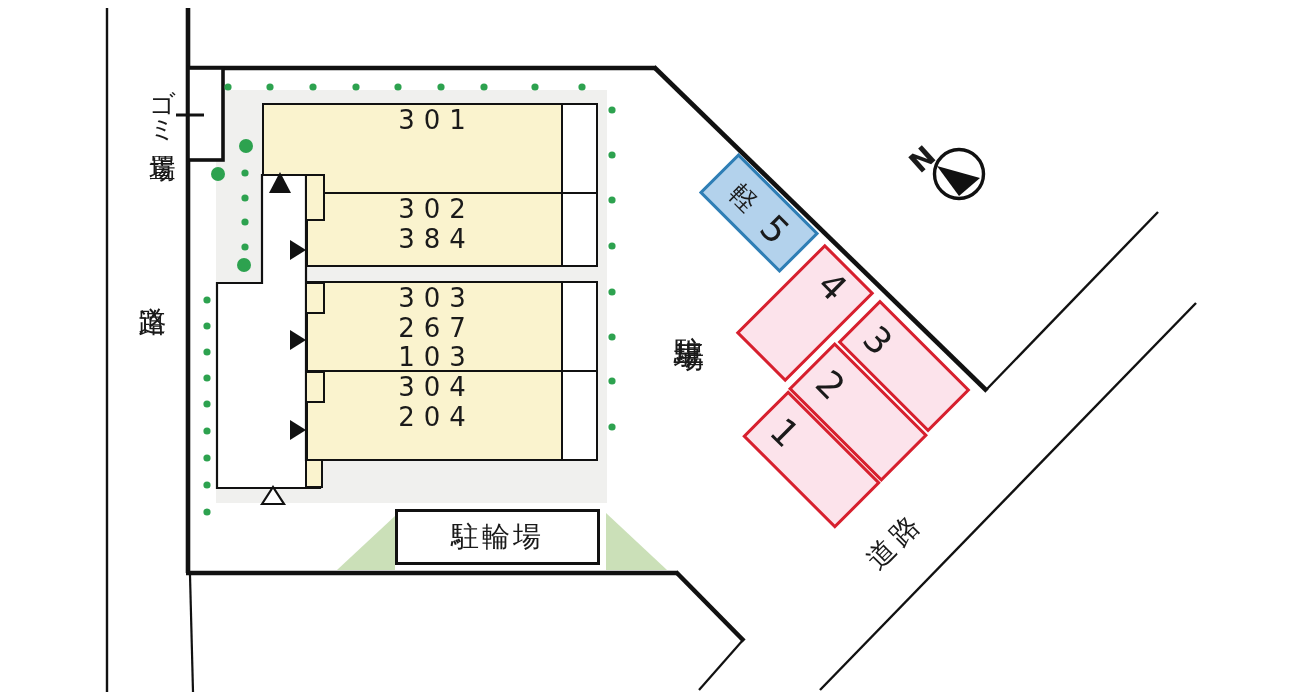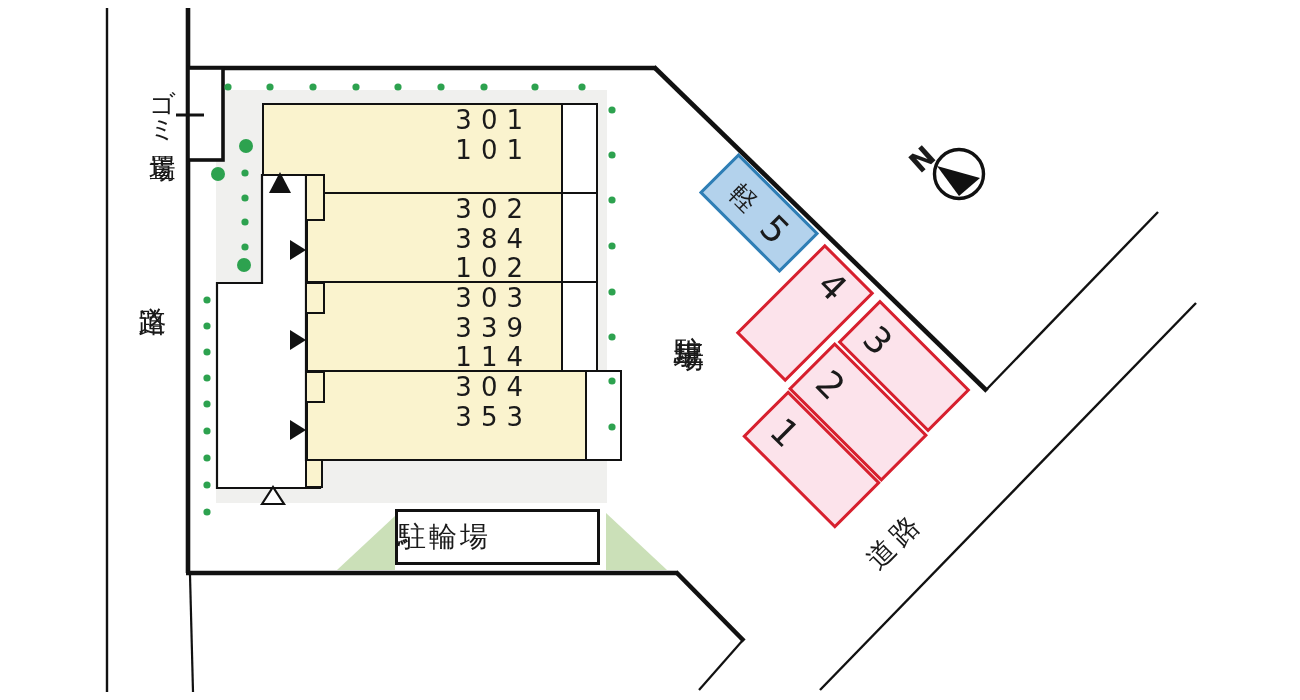--- a/index.html
+++ b/index.html
@@ -7,76 +7,74 @@
     position:relative;width:1300px;height:700px;background:#ffffff;overflow:hidden;
     font-family:"DejaVu Sans","Liberation Sans",sans-serif;color:#1a1a1a;
   }
   #stage *{box-sizing:border-box;}
   .abs{position:absolute;}
   
   #ground{left:216px;top:90px;width:391px;height:413px;background:#F0F0EE;}
   
   .brow{position:absolute;background:#FAF3CE;border:2.4px solid #111;}
   .balcony{position:absolute;right:0;top:0;bottom:0;width:35px;background:#ffffff;border-left:2.2px solid #111;}
-  .units{position:absolute;width:200px;text-align:right;font-size:26px;line-height:29.5px;letter-spacing:9px;text-indent:9px;font-weight:500;}
+  .units{position:absolute;width:200px;text-align:center;font-size:26px;line-height:29.5px;letter-spacing:9px;text-indent:9px;font-weight:500;}
   
   .pspace{position:absolute;display:flex;align-items:center;}
   .pink{background:#FCE3EB;border:3px solid #D7202E;}
   .blue{background:#B3D2EC;border:3px solid #2E7EB5;justify-content:space-evenly;}
   .pnum{font-size:36px;font-weight:500;}
   .kei{font-size:26px;font-weight:500;}
   .num-left{justify-content:flex-start;padding-left:13px;}
   .num-right{justify-content:flex-end;padding-right:10px;}
   .rot90{transform:rotate(90deg);}
   
   .vtext{position:absolute;writing-mode:vertical-rl;text-orientation:upright;white-space:nowrap;}
   #garbage-label{left:146px;top:71px;font-size:26px;letter-spacing:2px;}
   #road-left-label{left:133px;top:285px;font-size:28px;letter-spacing:2px;}
   #parking-area-label{left:668px;top:312px;font-size:30px;letter-spacing:3px;}
   #bike-box{left:395px;top:509px;width:205px;height:56px;background:#fff;border:3.6px solid #111;
-            display:flex;align-items:center;justify-content:flex-start;font-size:28px;letter-spacing:3px;font-weight:500;}
+            display:flex;align-items:center;justify-content:center;font-size:28px;letter-spacing:3px;font-weight:500;}
   #road-br-label{left:838px;top:522px;width:114px;text-align:center;font-size:28px;letter-spacing:5px;transform:rotate(-45deg);}
   #north-label{left:906px;top:143px;width:32px;height:32px;text-align:center;font-size:28px;font-weight:bold;transform:rotate(-42deg);}
   svg{position:absolute;left:0;top:0;}
 </style>
 </head>
 <body>
 
 <div id="stage">
 
   <div id="ground" class="abs"></div>
 
   <div class="brow" style="left:262px;top:103px;width:336px;height:91px;">
     <div class="balcony"></div>
     <div class="units" style="left:68px;top:1px;">
       <div>301</div>
-      <div>101</div>
     </div>
   </div>
-  <div class="brow" style="left:306px;top:192px;width:292px;height:91px;">
+  <div class="brow" style="left:306px;top:192px;width:292px;height:75px;">
     <div class="balcony"></div>
     <div class="units" style="left:24px;top:1px;">
       <div>302</div>
       <div>384</div>
-      <div>102</div>
     </div>
   </div>
   <div class="brow" style="left:306px;top:281px;width:292px;height:91px;">
     <div class="balcony"></div>
     <div class="units" style="left:24px;top:1px;">
       <div>303</div>
-      <div>339</div>
-      <div>114</div>
+      <div>267</div>
+      <div>103</div>
     </div>
   </div>
-  <div class="brow" style="left:306px;top:370px;width:316px;height:91px;">
+  <div class="brow" style="left:306px;top:370px;width:292px;height:91px;">
     <div class="balcony"></div>
     <div class="units" style="left:24px;top:1px;">
       <div>304</div>
-      <div>353</div>
+      <div>204</div>
     </div>
   </div>
 
   <div class="pspace blue" style="left:702px;top:185px;width:114px;height:56px;transform:rotate(45deg);">
     <span class="kei">軽</span>
     <span class="pnum">5</span>
   </div>
   <div class="pspace pink num-right" style="left:742px;top:278px;width:126px;height:70px;transform:rotate(-45deg);">
     <span class="pnum rot90">4</span>
   </div>

